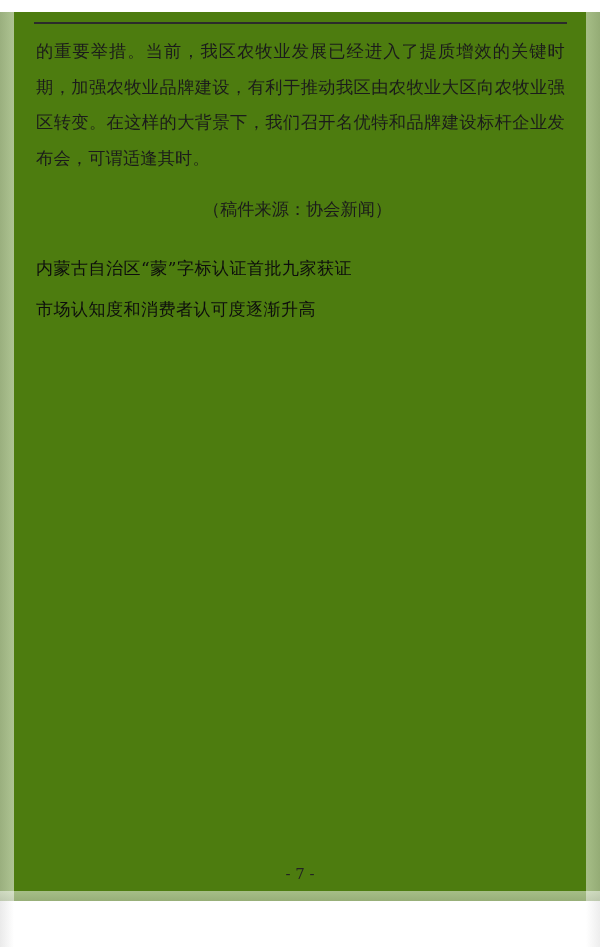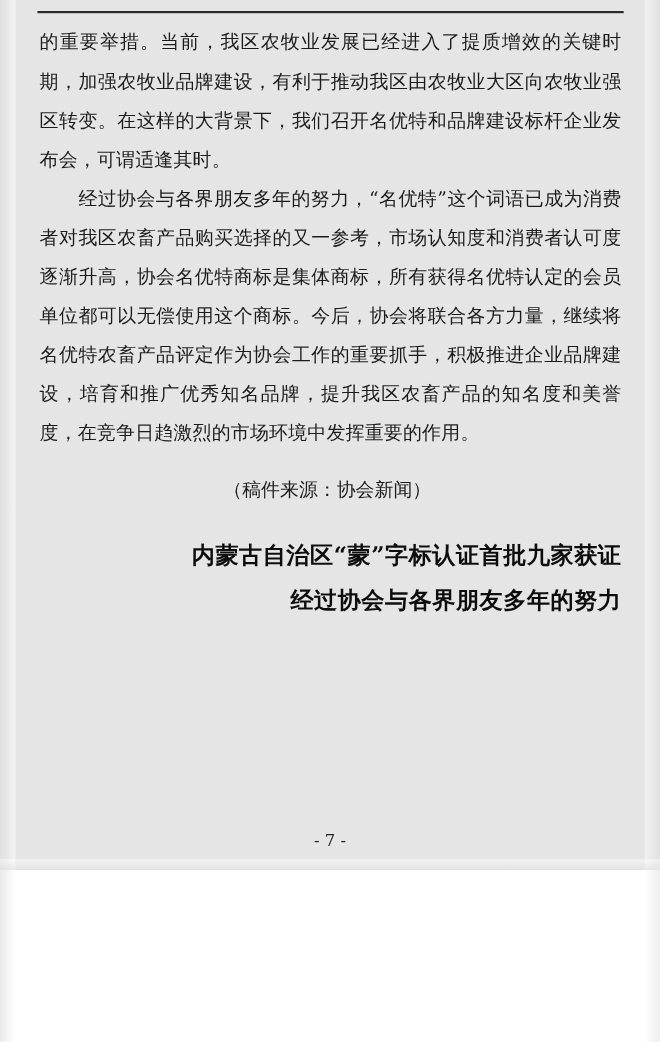--- a/index.html
+++ b/index.html
@@ -10,24 +10,24 @@
   body {
     width: 600px;
     height: 947px;
     font-family: "DejaVu Serif", serif;
     color: #1a1a1a;
     position: relative;
     overflow: hidden;
   }
   .page {
     position: absolute;
-    left: 0; top: 0;
+    left: 0; top: 12px;
     width: 600px;
-    height: 791px;
-    background: #e5e5e5;
+    height: 889px;
+    background: #4d7c0f;
   }
   .rule-top {
     position: absolute;
     left: 34px;
     top: 10px;
     width: 533px;
     height: 2px;
     background: #2b2b2b;
   }
   .content {
@@ -52,24 +52,24 @@
   .source-line {
     font-size: 17.2px;
     line-height: 35.5px;
     text-align: center;
     margin-top: 16px;
     padding-right: 6px;
     color: #1b1b1b;
   }
   .headline {
     margin-top: 20px;
-    text-align: right;
+    text-align: left;
     font-family: "DejaVu Serif", serif;
-    font-weight: bold;
-    font-size: 21px;
+    font-weight: normal;
+    font-size: 17px;
     line-height: 41px;
     letter-spacing: 0.5px;
     color: #0d0d0d;
   }
   .headline .l2 {
     display: block;
   }
   .after-head {
     margin-top: 16px;
   }
@@ -106,27 +106,26 @@
   }
 </style>
 </head>
 <body>
 
 <div class="page">
   <div class="rule-top"></div>
 
   <div class="content">
     <p class="para">的重要举措。当前，我区农牧业发展已经进入了提质增效的关键时期，加强农牧业品牌建设，有利于推动我区由农牧业大区向农牧业强区转变。在这样的大背景下，我们召开名优特和品牌建设标杆企业发布会，可谓适逢其时。</p>
-    <p class="para indent">经过协会与各界朋友多年的努力，“名优特”这个词语已成为消费者对我区农畜产品购买选择的又一参考，市场认知度和消费者认可度逐渐升高，协会名优特商标是集体商标，所有获得名优特认定的会员单位都可以无偿使用这个商标。今后，协会将联合各方力量，继续将名优特农畜产品评定作为协会工作的重要抓手，积极推进企业品牌建设，培育和推广优秀知名品牌，提升我区农畜产品的知名度和美誉度，在竞争日趋激烈的市场环境中发挥重要的作用。</p>
 
     <div class="source-line">（稿件来源：协会新闻）</div>
 
     <div class="headline">
       <span class="l1">内蒙古自治区“蒙”字标认证首批九家获证</span>
-      <span class="l2">经过协会与各界朋友多年的努力</span>
+      <span class="l2">市场认知度和消费者认可度逐渐升高</span>
     </div>
 
   </div>
 
   <div class="footer">- 7 -</div>
 
   <div class="edge-shadow-left"></div>
   <div class="edge-shadow-right"></div>
   <div class="edge-shadow-bottom"></div>
 </div>

